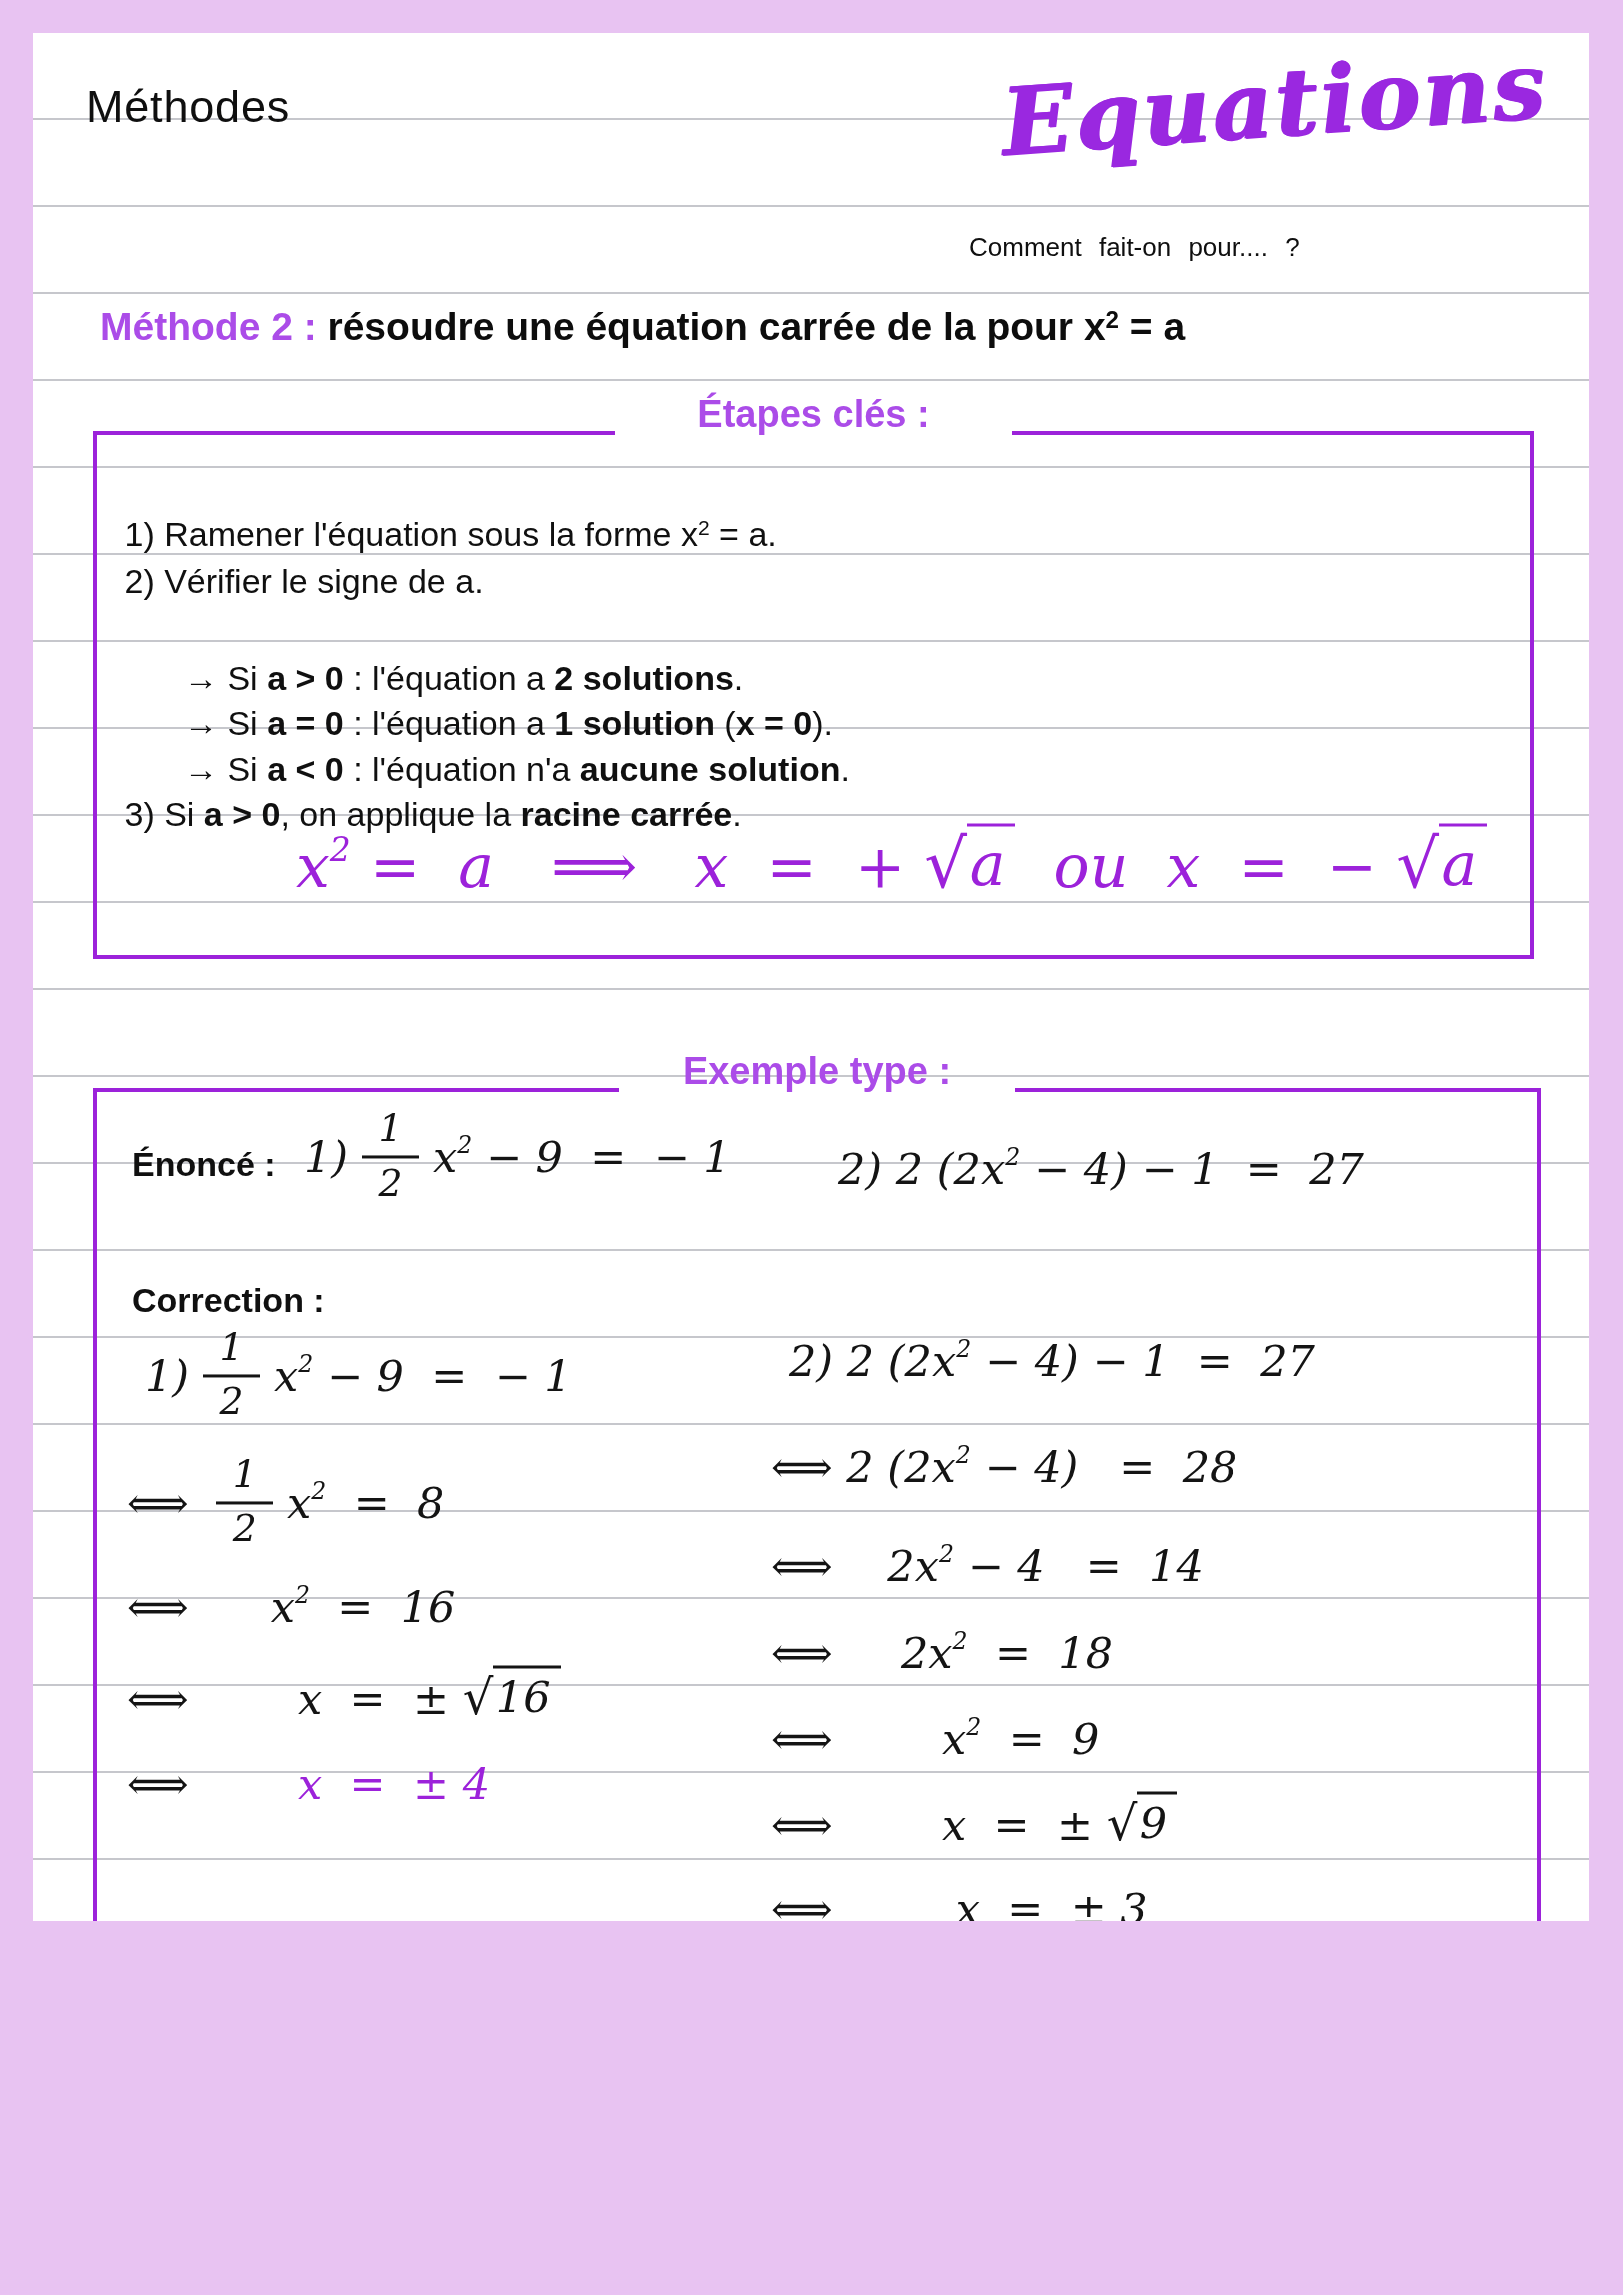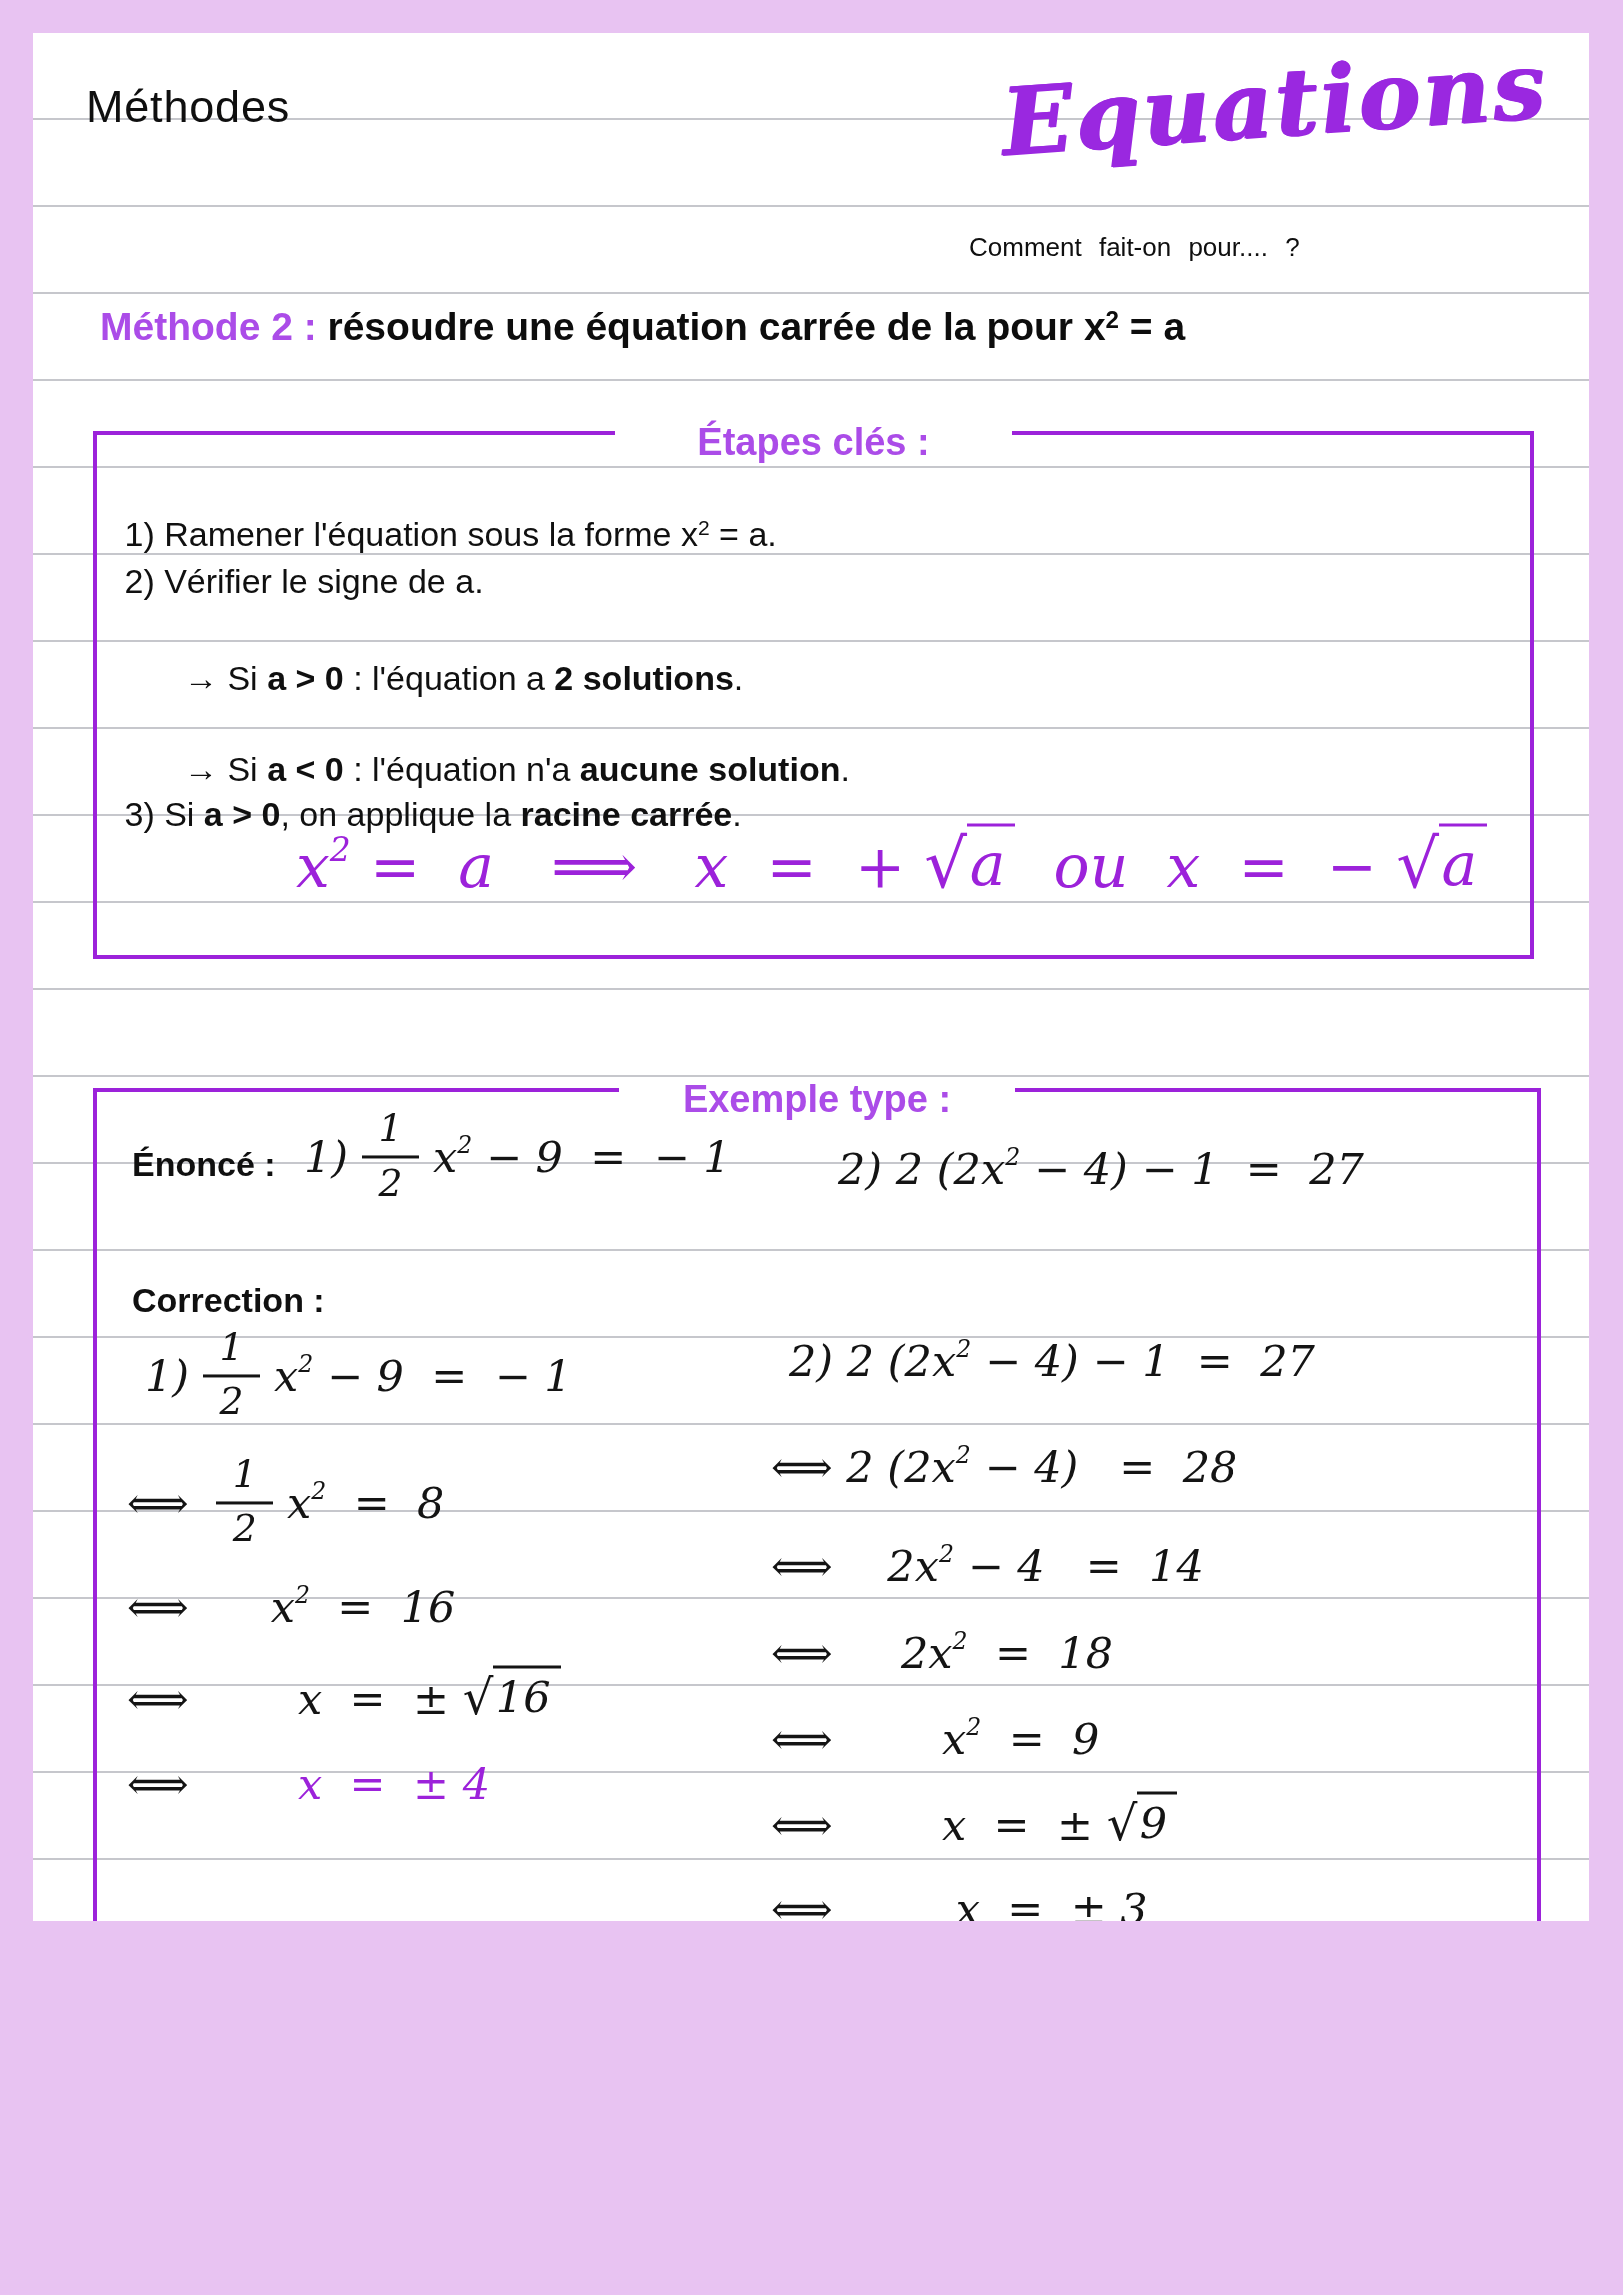--- a/index.html
+++ b/index.html
@@ -42,21 +42,21 @@
   .mh-label { color:#ab4ce8; }
   .psup { font-size:0.62em; vertical-align:0.5em; letter-spacing:0; }
 
   
   .pbox { position:absolute; border:4.2px solid #9c22da; border-top:none; }
   .seg  { position:absolute; top:-4.2px; height:4.2px; background:#9c22da; }
   .seg-l { left:-4.2px; width:calc(50% - 194px); }
   .seg-r { right:-4.2px; width:calc(50% - 194px); }
   .box-title {
     position:absolute; top:-42px; left:50%; transform:translateX(-50%);
-    font-size:38px; font-weight:bold; color:#ab4ce8; white-space:nowrap;margin-top:28px;
+    font-size:38px; font-weight:bold; color:#ab4ce8; white-space:nowrap;
   }
   .box1 { left:60px; top:402px;  width:1433px; height:520px; }
   .box2 { left:60px; top:1059px; width:1440px; height:867px; }
 
   .pline { position:absolute; font-size:34px; color:#101010; white-space:nowrap; }
   .pline.b { font-weight:bold; }
   .b { font-weight:bold; }
 
   
   .hw-line {
@@ -96,20 +96,21 @@
 
     <div class="pbox box1">
       <span class="seg seg-l"></span>
         <span class="seg seg-r"></span>
       <div class="box-title">Étapes clés :</div>
 
       <div class="pline" style="left:27.5px;top:80px"><span>1) Ramener l'équation sous la forme x</span><sup class="psup">2</sup><span> = a.</span></div>
       <div class="pline" style="left:27.5px;top:127px">2) Vérifier le signe de a.</div>
 
       <div class="pline" style="left:87px;top:224px"><span>→ Si </span><span class="b">a &gt; 0</span><span> : l'équation a </span><span class="b">2 solutions</span><span>.</span></div>
+      <div class="pline" style="left:87px;top:269px"><span>→ Si </span><span class="b">a = 0</span><span> : l'équation a </span><span class="b">1 solution</span><span> (</span><span class="b">x = 0</span><span>).</span></div>
       <div class="pline" style="left:87px;top:315px"><span>→ Si </span><span class="b">a &lt; 0</span><span> : l'équation n'a </span><span class="b">aucune solution</span><span>.</span></div>
 
       <div class="pline" style="left:27.5px;top:360px"><span>3) Si </span><span class="b">a &gt; 0</span><span>, on applique la </span><span class="b">racine carrée</span><span>.</span></div>
 
       <div class="hw-line big purple" style="left:199px;top:390px"><span>x</span><span class="hexp">2</span><span> =  a   ⟹   x  =  + </span><span class="hrad">√</span><span class="rand">a</span><span>  ou  x  =  − </span><span class="hrad">√</span><span class="rand">a</span></div>
     </div>
 
     <div class="pbox box2">
       <span class="seg seg-l"></span>
         <span class="seg seg-r"></span>

